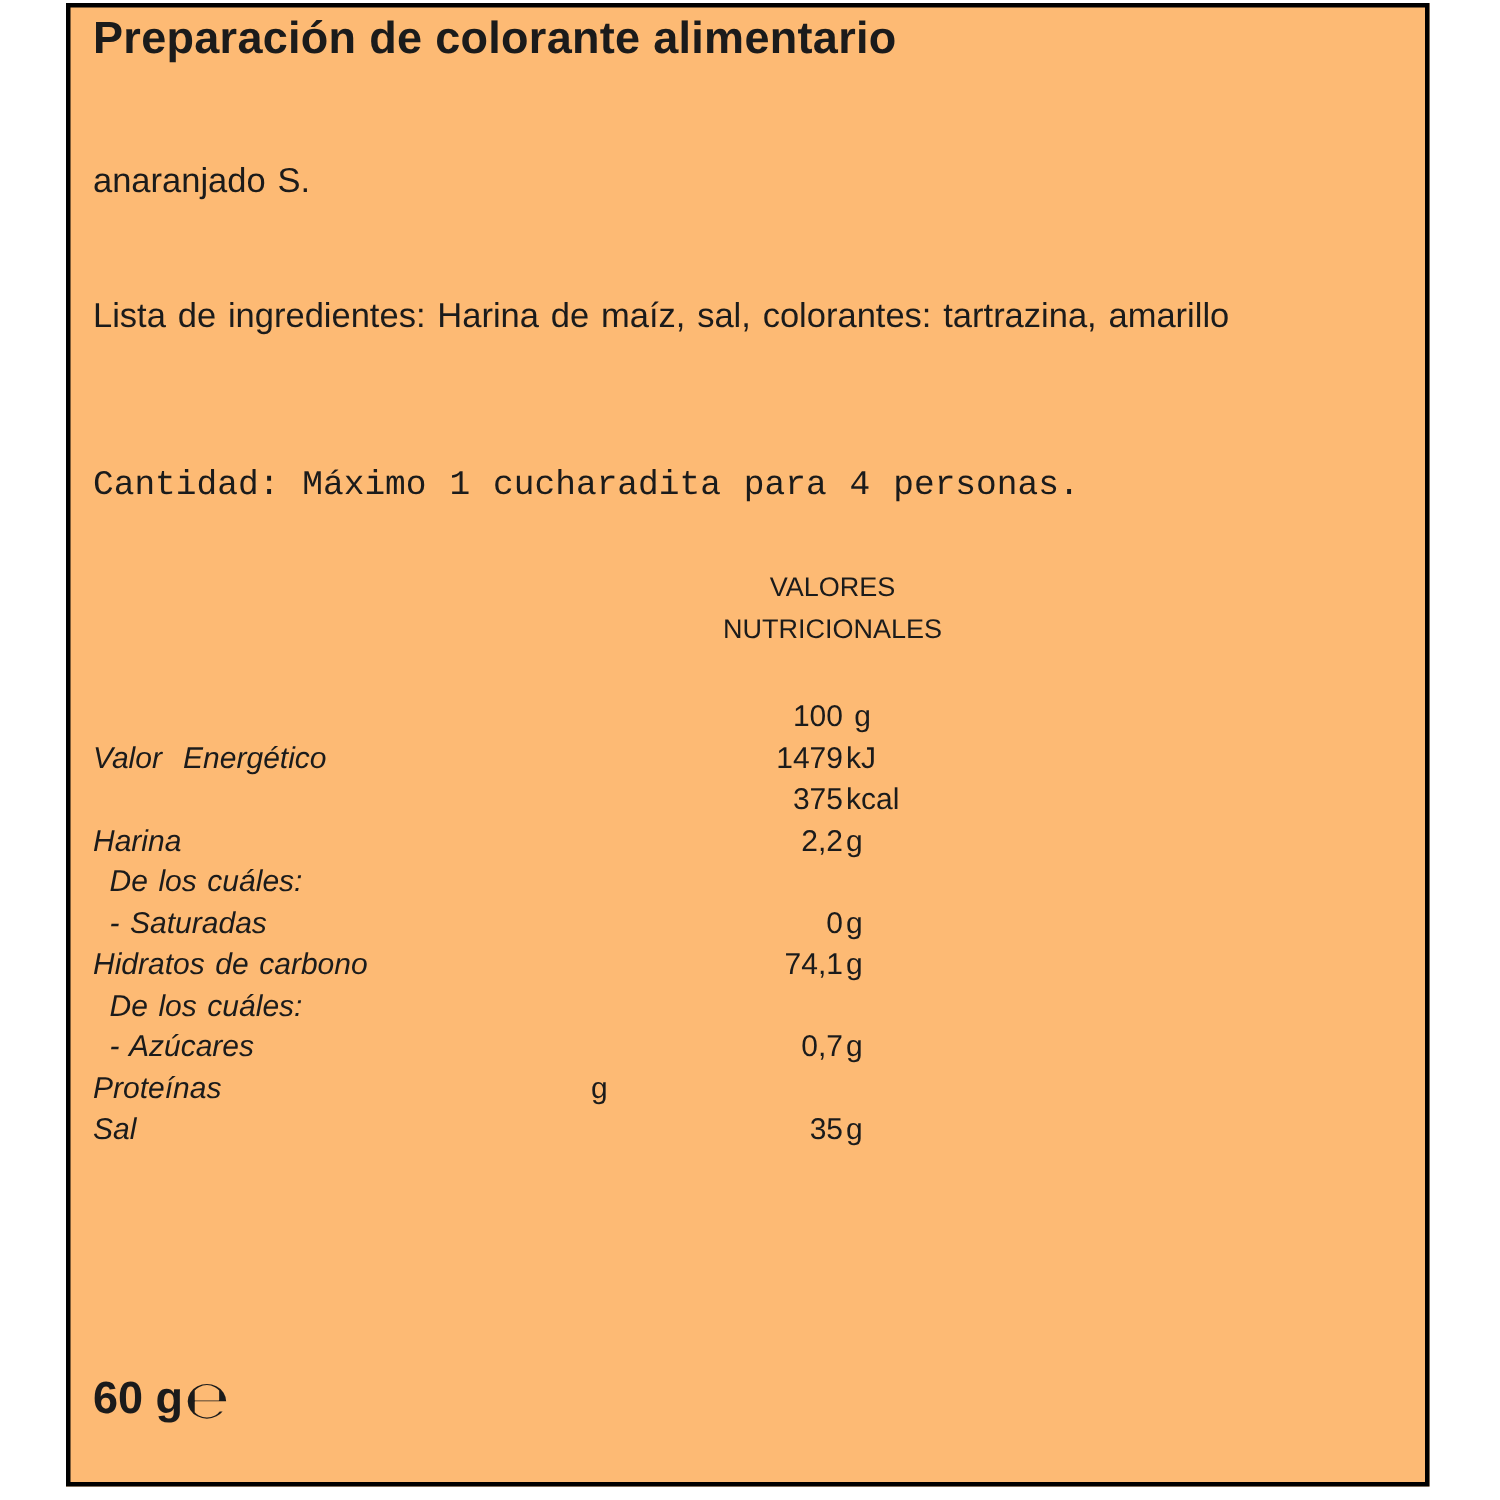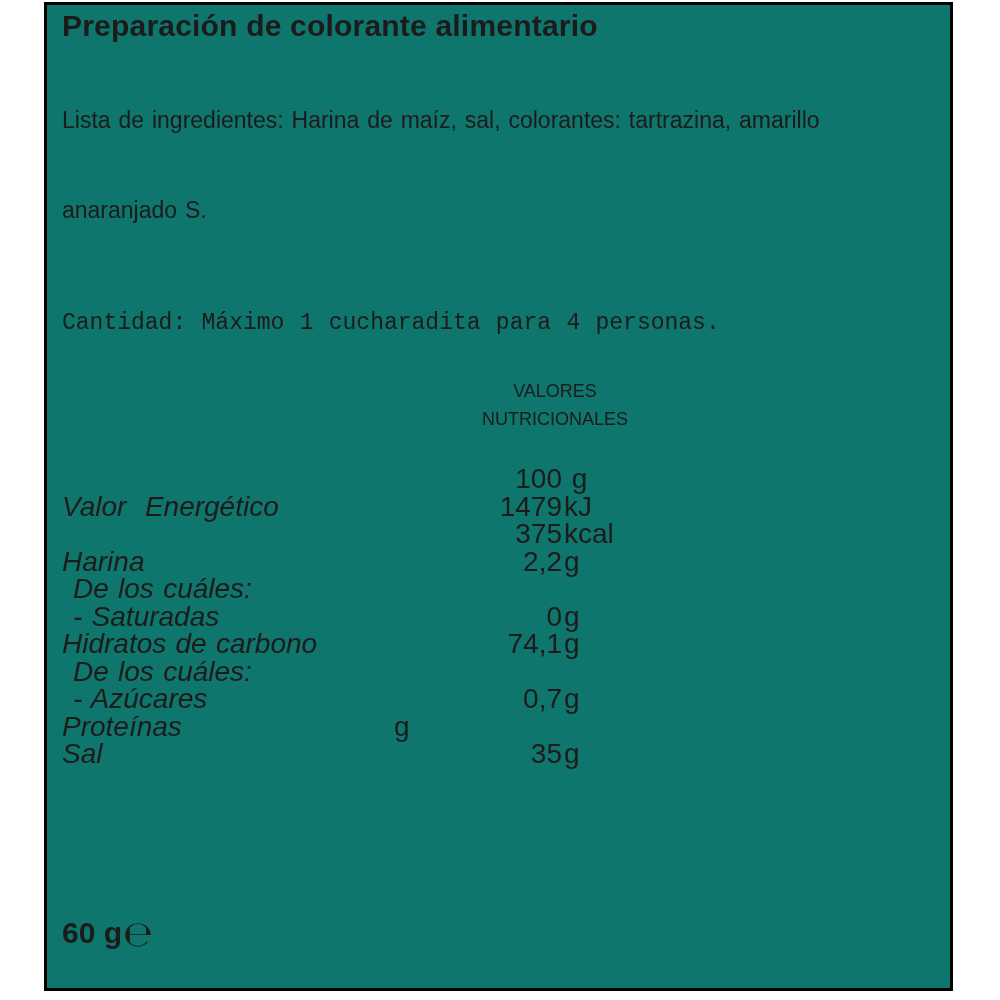--- a/index.html
+++ b/index.html
@@ -19,21 +19,21 @@
     overflow: hidden;
   }
   .label-box {
     position: absolute;
     left: 44px;
     top: 2px;
     width: 909px;
     height: 989px;
     border: 3px solid #000000;
     box-sizing: border-box;
-    background: #0f766e;
+    background: #fdba74;
     padding-left: 15px;
     padding-right: 10px;
   }
   .title {
     margin-top: 4px;
     font-size: 30px;
     font-weight: bold;
     line-height: 34px;
     letter-spacing: 0.2px;
     white-space: pre-wrap;
@@ -51,21 +51,21 @@
     margin-top: 38px;
     margin-left: 100px;
     width: 786px;
     text-align: center;
     font-size: 18px;
     line-height: 28px;
     word-spacing: 1.5px;
   }
   .nutri-table {
     margin-top: 32px;
-    font-size: 28px;
+    font-size: 20px;
   }
   .nrow {
     display: flex;
     align-items: baseline;
     line-height: 27.5px;
     height: 27.5px;
   }
   .nrow .lbl {
     flex: 0 0 330px;
     white-space: pre-wrap;
@@ -102,22 +102,22 @@
 </style>
 </head>
 <body>
 
 <div class="page">
   <div class="label-box">
 
     <div class="title">Preparación de colorante alimentario</div>
 
     <div class="body-text ingredients">
+      <div>anaranjado S.</div>
       <div>Lista de ingredientes: Harina de maíz, sal, colorantes: tartrazina, amarillo</div>
-      <div>anaranjado S.</div>
     </div>
 
     <div class="body-text quantity">Cantidad: Máximo 1 cucharadita para 4 personas.</div>
 
 
     <div class="nutri-header">
       <div>VALORES</div>
       <div>NUTRICIONALES</div>
     </div>
 

